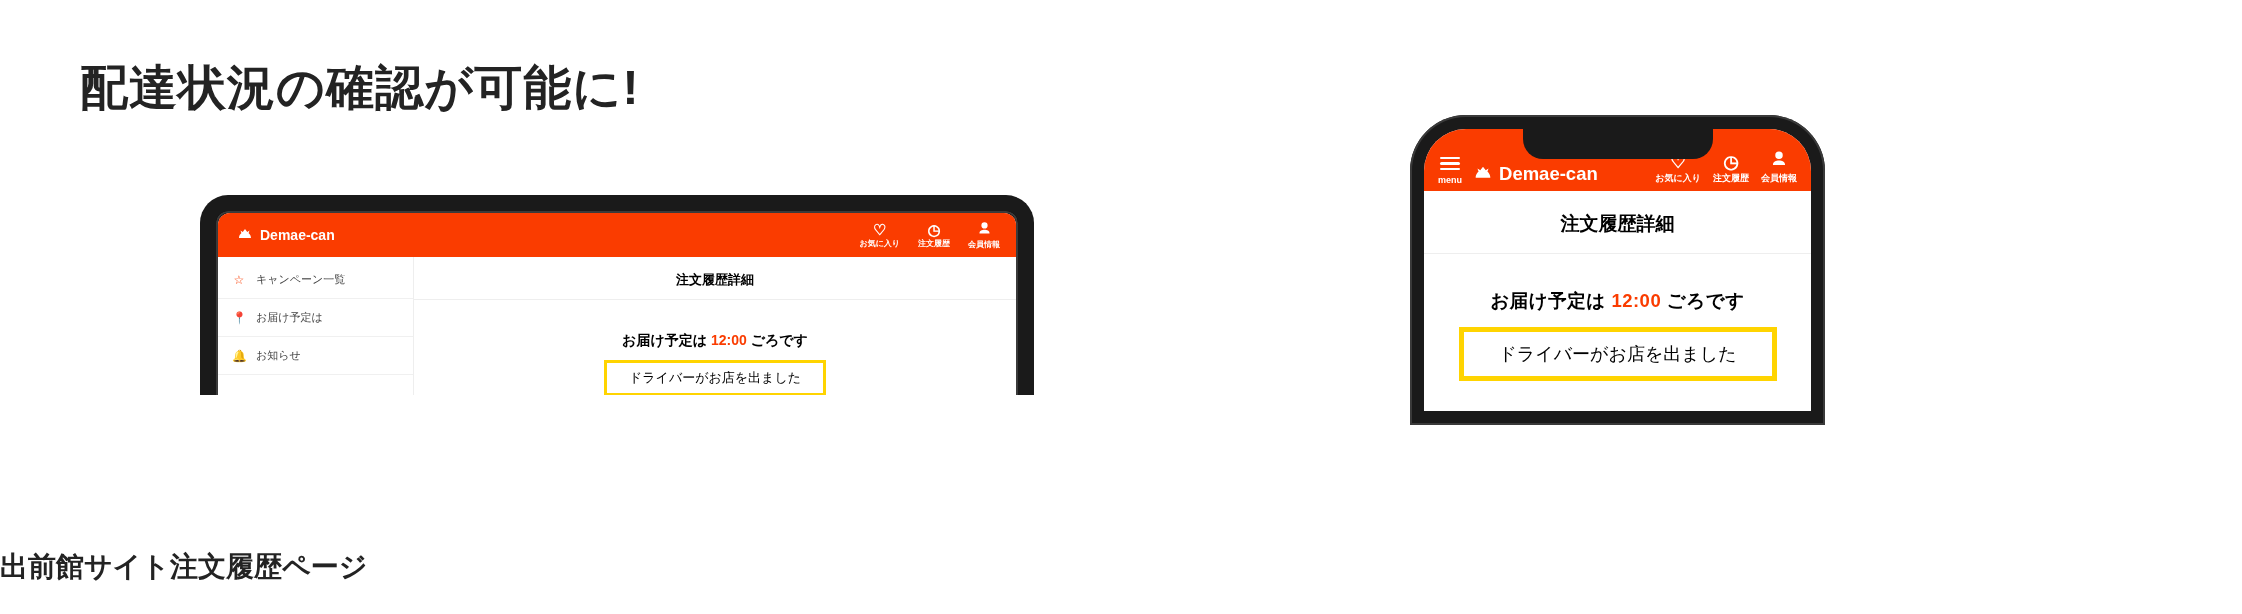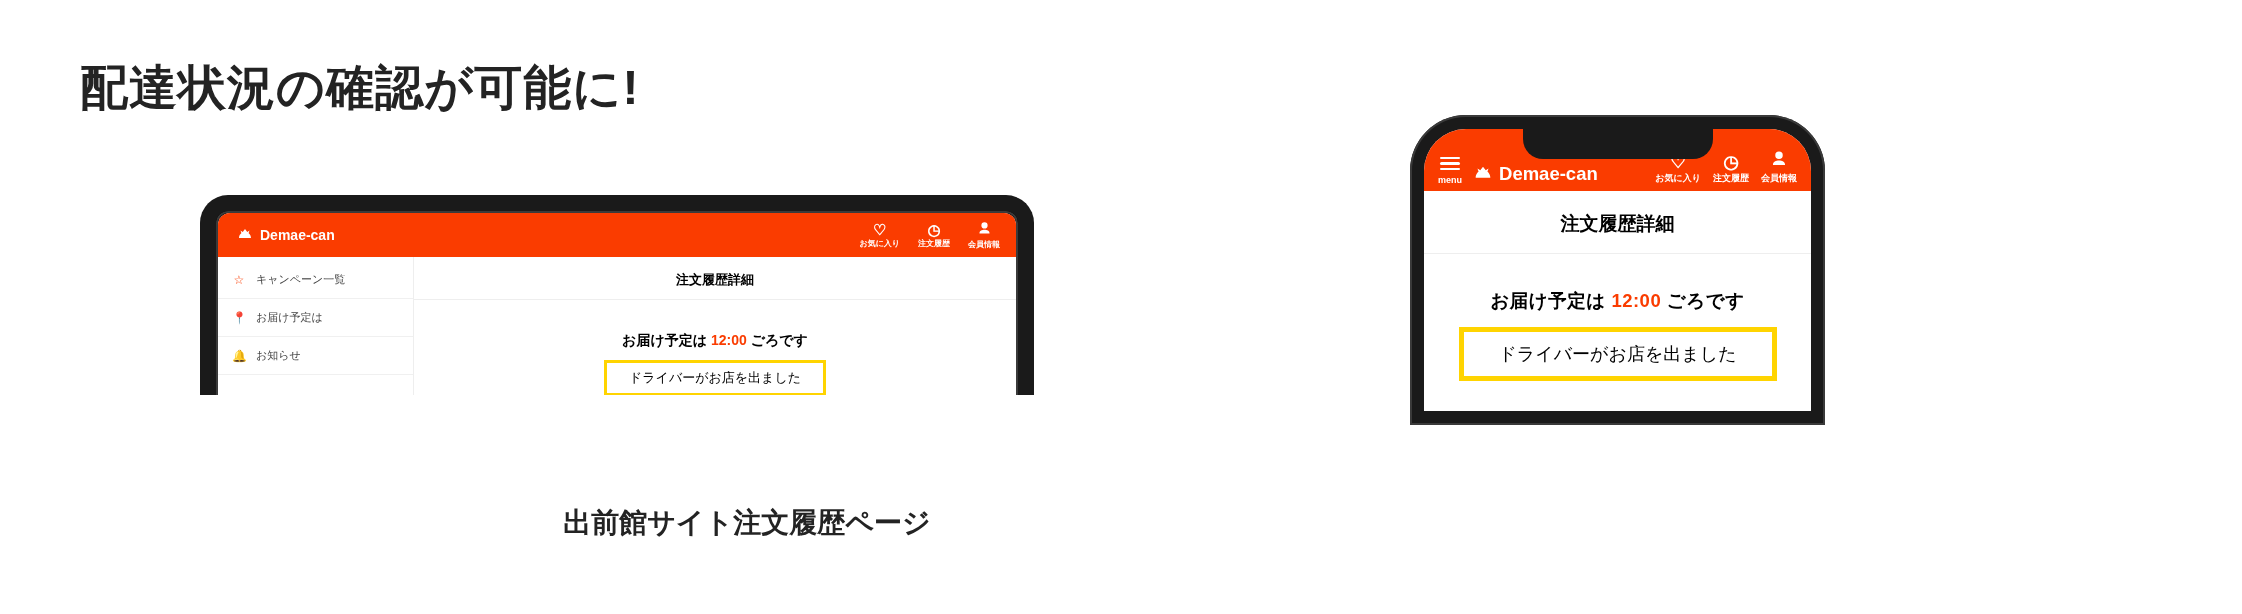--- a/index.html
+++ b/index.html
@@ -198,24 +198,23 @@
     padding: 10px 0;
     font-size: 18px;
     font-weight: 500;
     width: 318px;
     background: #fff;
   }
 
   
   .caption {
     position: absolute;
-    top: 504px;
+    top: 548px;
     left: 0;
     width: 1494px;
-    text-align: center;
     font-size: 28px;
     font-weight: 900;
     color: #232323;
   }
 
   
   .logo-mark {
     width: 18px; height: 18px; flex: none;
   }
   .logo-mark.big { width: 22px; height: 22px; }

